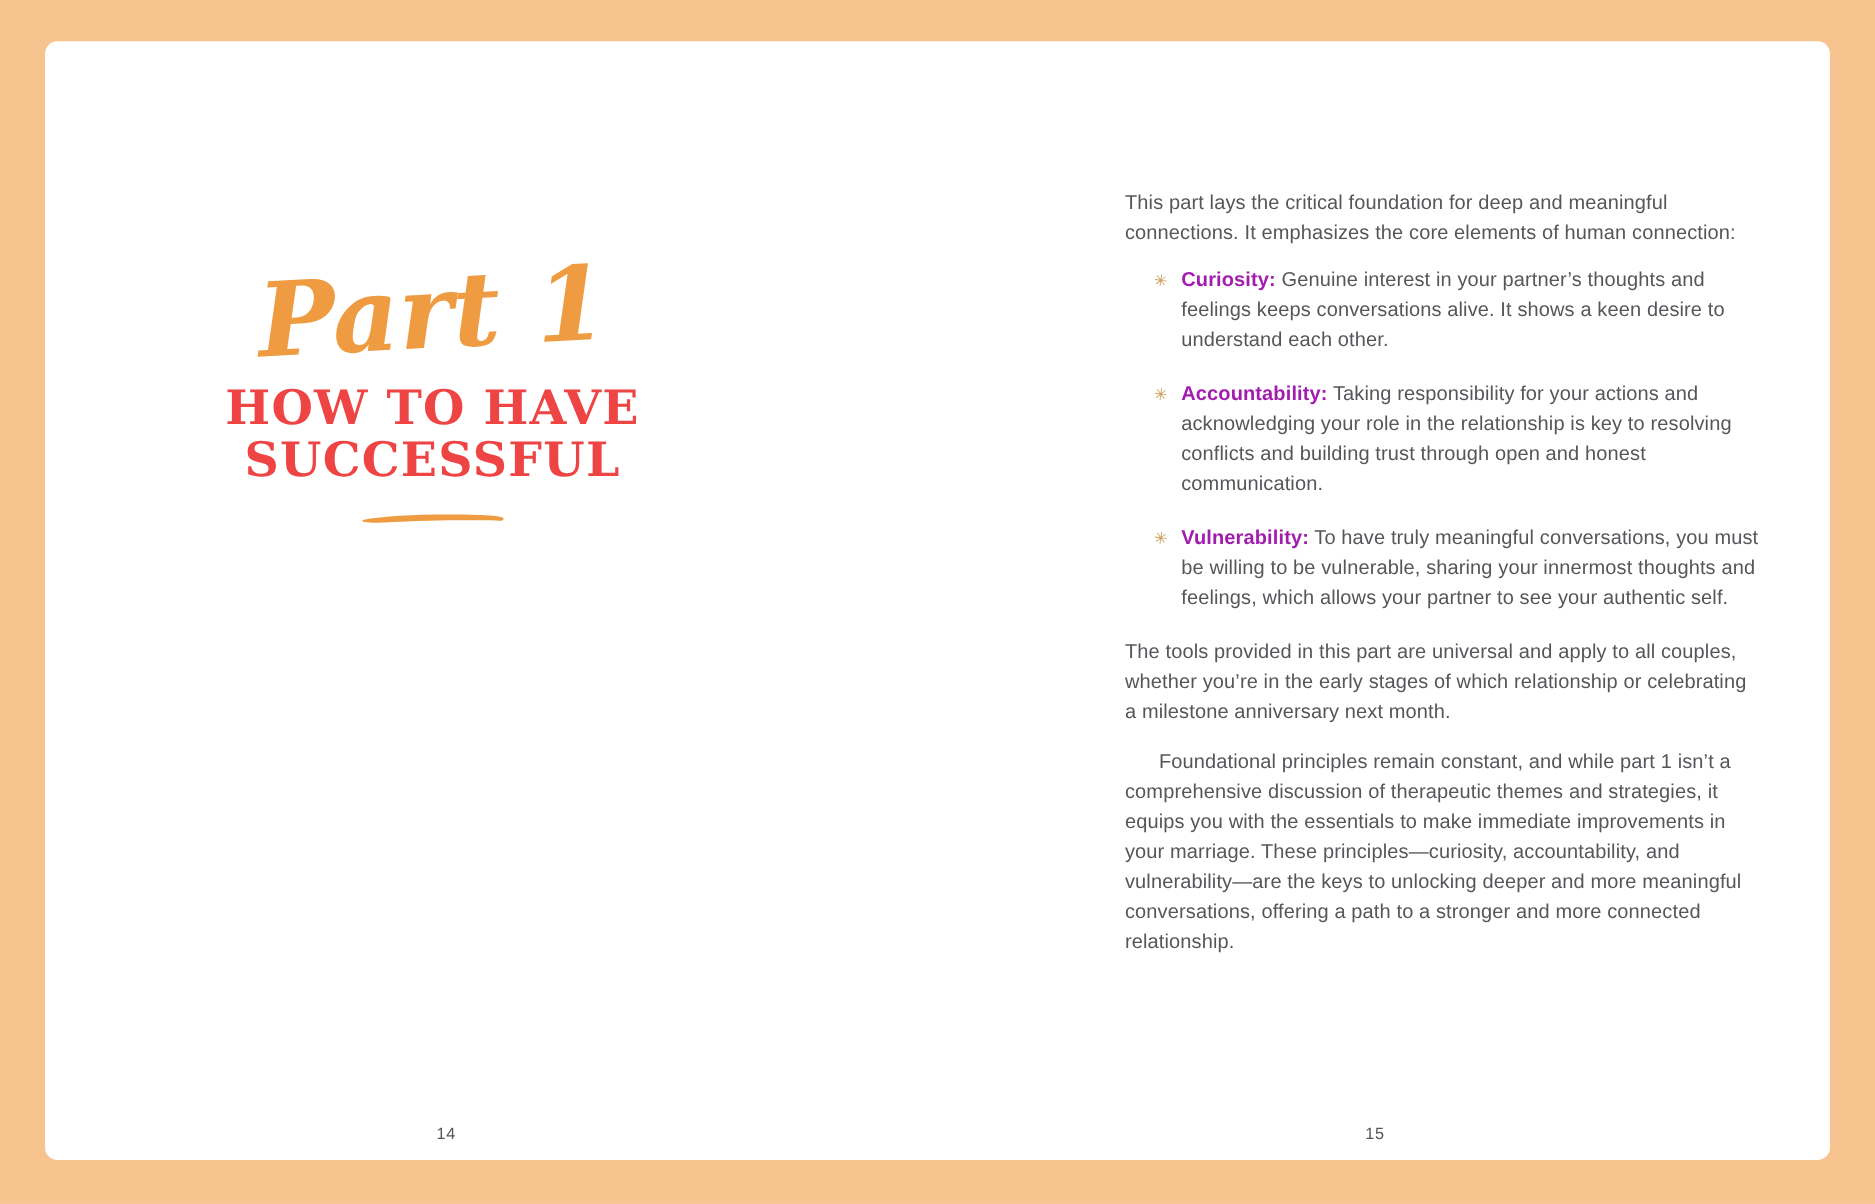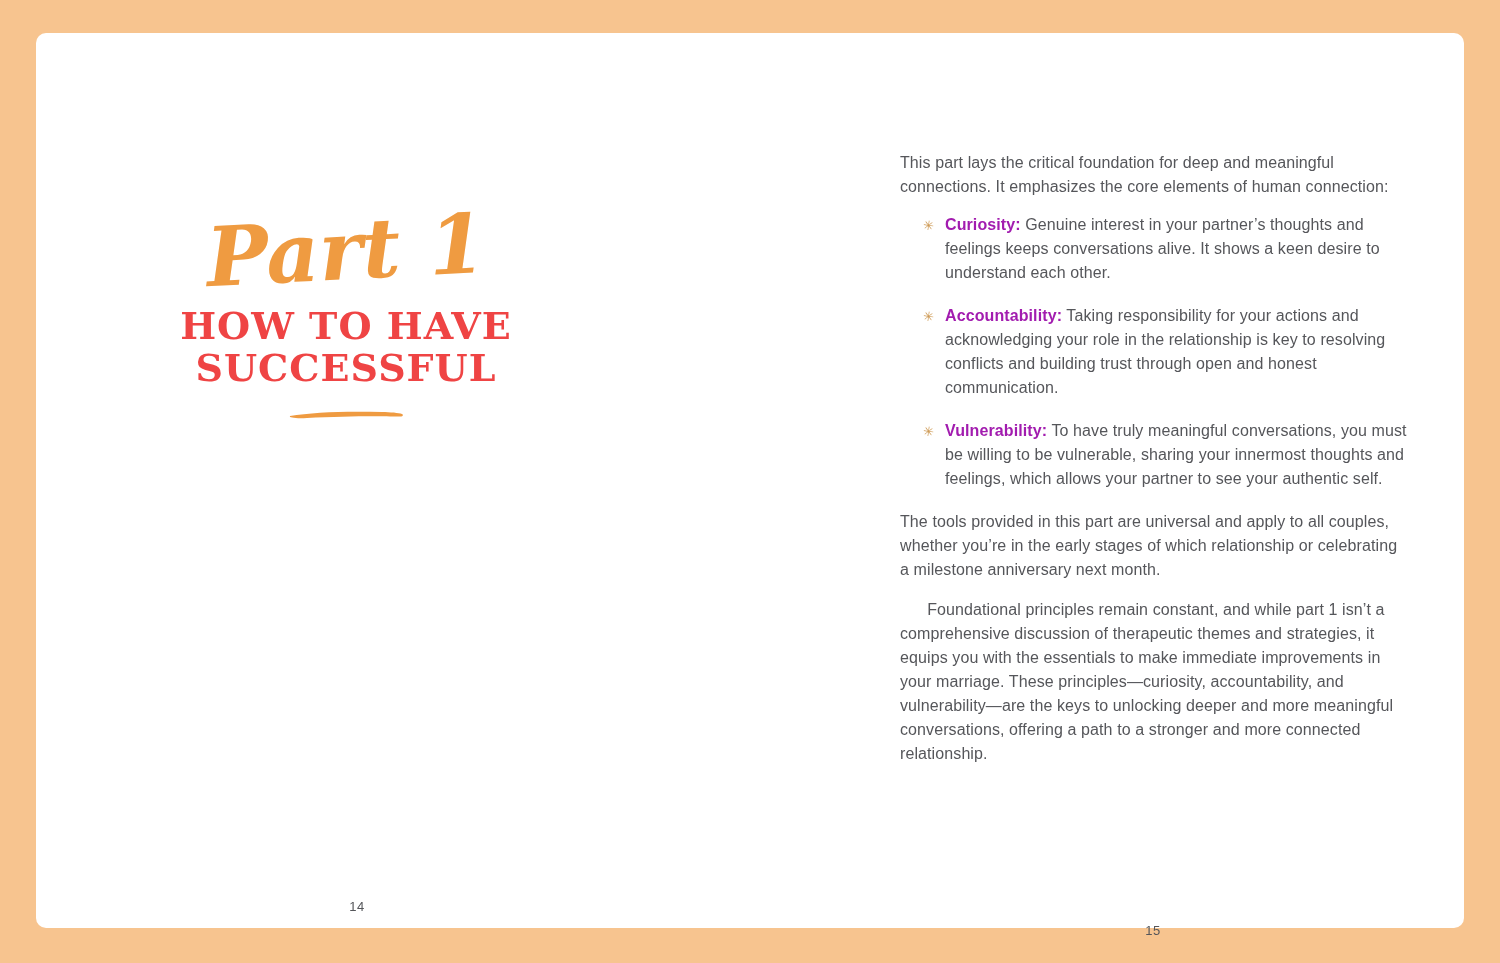--- a/index.html
+++ b/index.html
@@ -93,21 +93,21 @@
   
   .page-number {
     position: absolute;
     top: 866px;
     transform: translateX(-50%);
     font-size: 13px;
     letter-spacing: 0.5px;
     color: #55565A;
   }
   .page-number.left  { left: 321px; }
-  .page-number.right { left: 1117px; margin-top: 24px; }
+  .page-number.right { left: 1064px; }
 </style>
 </head>
 <body>
 
 <div class="spread">
 
   <div>
     <div class="left-col">
       <div class="part-label">Part 1</div>
       <h1 class="part-title">

